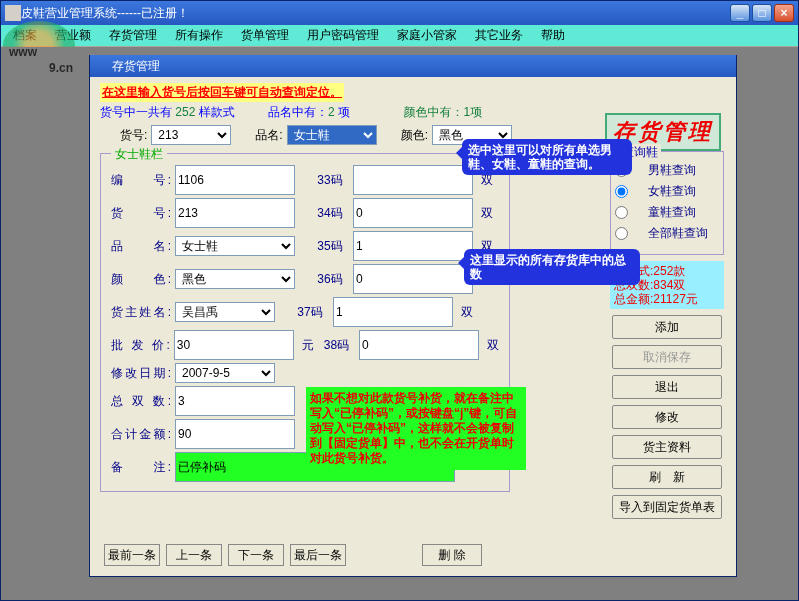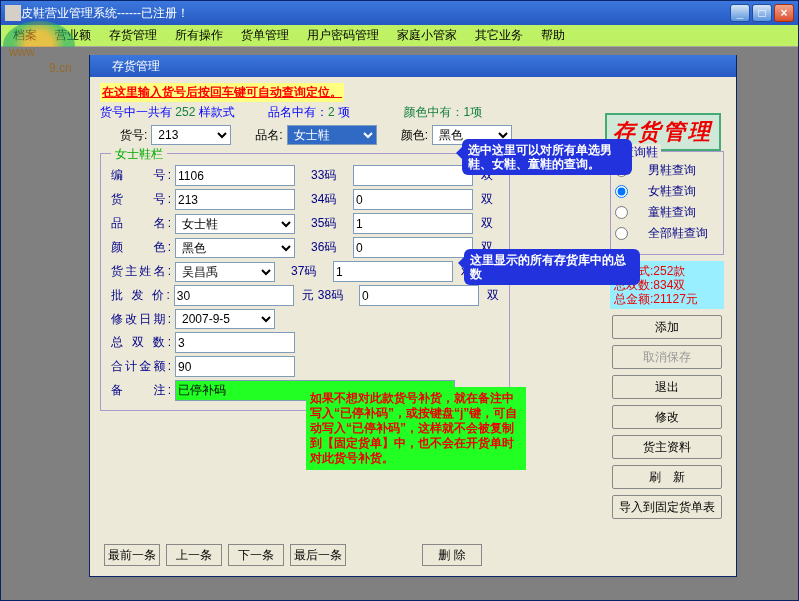--- a/index.html
+++ b/index.html
@@ -7,50 +7,50 @@
 
 
 .app-window { position: absolute; top: 0; left: 0; width: 799px; height: 601px; background: #ece9d8; border: 1px solid #0a246a; }
 .titlebar { height: 24px; background: linear-gradient(to bottom, #3b77dd, #2659c1); display: flex; align-items: center; padding: 0 4px; color: #fff; justify-content: space-between; }
 .titlebar .title { display: flex; align-items: flex-start; }
 .titlebar .icon-box { width: 16px; height: 16px; background: #d4d0c8; }
 .win-btns { display: flex; gap: 2px; }
 .win-btn { width: 20px; height: 18px; background: linear-gradient(#d6e5f5,#5a93e0); border: 1px solid #1d4f9e; border-radius: 3px; color: #fff; font-weight: bold; display: flex; align-items: center; justify-content: center; cursor: pointer; }
 .win-btn.close { background: linear-gradient(#f5a58e,#d94f2d); border-color: #a52e0f; }
 
-.menubar { height: 22px; background: #bef264; border-bottom: 1px solid #aca899; display: flex; align-items: center; padding: 0 4px; gap: 2px; }
+.menubar { height: 22px; background: #5eead4; border-bottom: 1px solid #aca899; display: flex; align-items: center; padding: 0 4px; gap: 2px; }
 .menubar .mi { padding: 2px 8px; cursor: pointer; color: #000; }
 
 .client-area { position: absolute; top: 46px; left: 0; right: 0; bottom: 0; background: #808080; }
 
 
 .dialog { position: absolute; left: 88px; top: 8px; width: 648px; height: 522px; background: #ece9d8; border: 1px solid #0a246a; border-top: none; }
 .dlg-title { height: 22px; background: linear-gradient(to bottom, #3b77dd, #2659c1); color: #fff; display: flex; align-items: center; padding: 0 4px; gap: 4px; }
 .dlg-body { padding: 6px 10px; position: relative; height: calc(100% - 22px); }
 
 .warn-note { color: #f00; text-decoration: underline; background: #ffff80; padding: 1px 2px; display: inline-block; font-weight: bold; }
 
 .topstats { margin-top: 2px; }
 .stat-red { color: #15803d; }
 .stat-blue { color: #00f; }
 
 .filter-row { display: flex; align-items: center; gap: 4px; margin-top: 4px; }
 .lbl { color: #000; margin-left: 20px; }
-select, input[type=text] { border: 1px solid #7f9db9; background: #fff; height: 21px; padding: 0 2px; font-size: 12px; }
+select, input[type=text] { border: 1px solid #7f9db9; background: #fff; height: 30px; padding: 0 2px; font-size: 12px; }
 select { height: 20px; }
 
 .big-title { position: absolute; right: 15px; top: 36px; font-size: 22px; font-weight: bold; color: #e00; font-style: italic; letter-spacing: 3px; border: 2px solid #4a7; background: #cfe8d8; padding: 2px 6px; }
 
 
 .fs { border: 1px solid #a9c; margin-top: 8px; padding: 8px 10px 6px; position: relative; width: 410px; }
 .fs-legend { position: absolute; top: -8px; left: 10px; background: #ece9d8; color: #0a0; padding: 0 4px; }
 .form-row { display: flex; align-items: center; gap: 4px; margin: 3px 0; }
 .form-row .flab { width: 60px; text-align: justify; text-align-last: justify; color: #008; }
 .form-row input[type=text], .form-row select { width: 120px; }
-.form-row .flab2 { width: 38px; text-align: left; color: #008; margin-left: 12px; }
+.form-row .flab2 { width: 38px; text-align: center; color: #008; margin-left: 12px; }
 .form-row .w2 { width: 88px; }
 .unit { color: #008; margin-left: 4px; }
 
 .green-note { position: absolute; left: 216px; top: 310px; width: 220px; color: #e00; background: #2f2; padding: 4px; font-weight: bold; z-index: 5; line-height: 15px; }
 
 .callout-blue { position: absolute; background: #23d; color: #fff; font-weight: bold; padding: 4px 6px; border-radius: 6px; z-index: 6; line-height: 14px; }
 .callout-blue::after { content:""; position:absolute; left:-12px; top:8px; border:6px solid transparent; border-right-color:#23d; }
 
 
 .right-panel { position: absolute; right: 12px; top: 74px; width: 114px; }
@@ -64,21 +64,21 @@
 .side-btn { width: 110px; height: 24px; margin: 6px auto; display: block; background: #ece9d8; border: 1px solid #888; border-radius: 2px; cursor: pointer; }
 .side-btn.disabled { color: #999; }
 
 
 .bottom-nav { position: absolute; left: 14px; bottom: 10px; display: flex; gap: 6px; align-items: flex-start; }
 .nav-btn { width: 56px; height: 22px; background: #ece9d8; border: 1px solid #888; cursor: pointer; }
 .del-btn { width: 60px; height: 22px; margin-left: 70px; background: #ece9d8; border: 1px solid #888; cursor: pointer; }
 
 
 .wm { position: absolute; left: 2px; top: 20px; width: 72px; height: 48px; background: radial-gradient(circle, #ffa030 30%, #2a6 60%); opacity: .6; border-radius: 50%; z-index: 0; }
-.wmtxt { position: absolute; left: 8px; top: 42px; color: #a16207; font-weight: normal; font-size: 14px; z-index: 1; opacity:.7;}
+.wmtxt { position: absolute; left: 8px; top: 42px; color: #000000; font-weight: bold; font-size: 14px; z-index: 1; opacity:.7;}
 </style>
 </head>
 <body>
 
 <div class="app-window">
   <div class="titlebar">
     <div class="title">
       <span class="icon-box"></span>
       <span>皮鞋营业管理系统------已注册！</span>
     </div>

